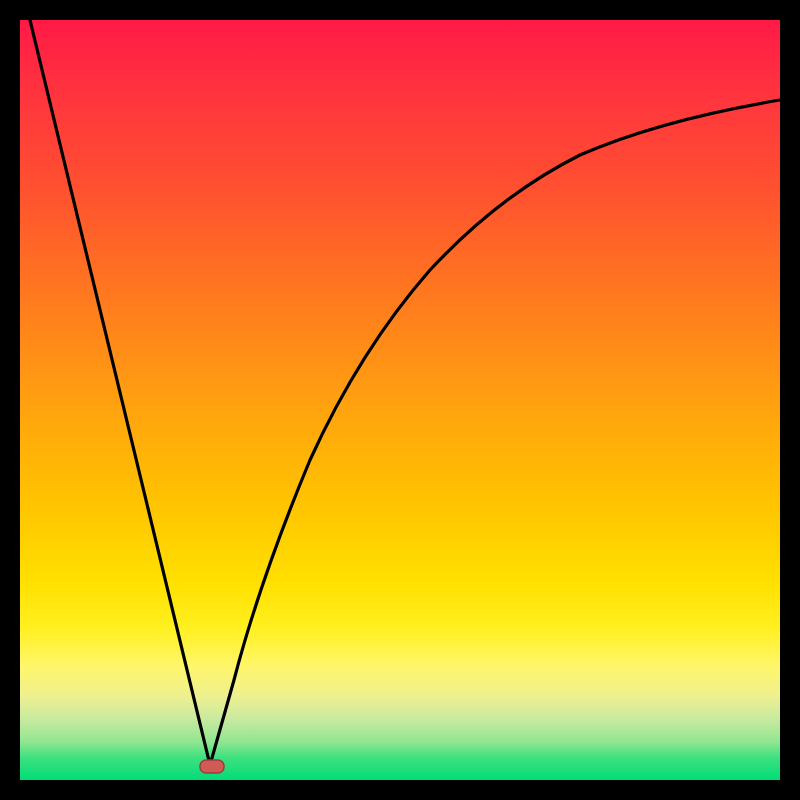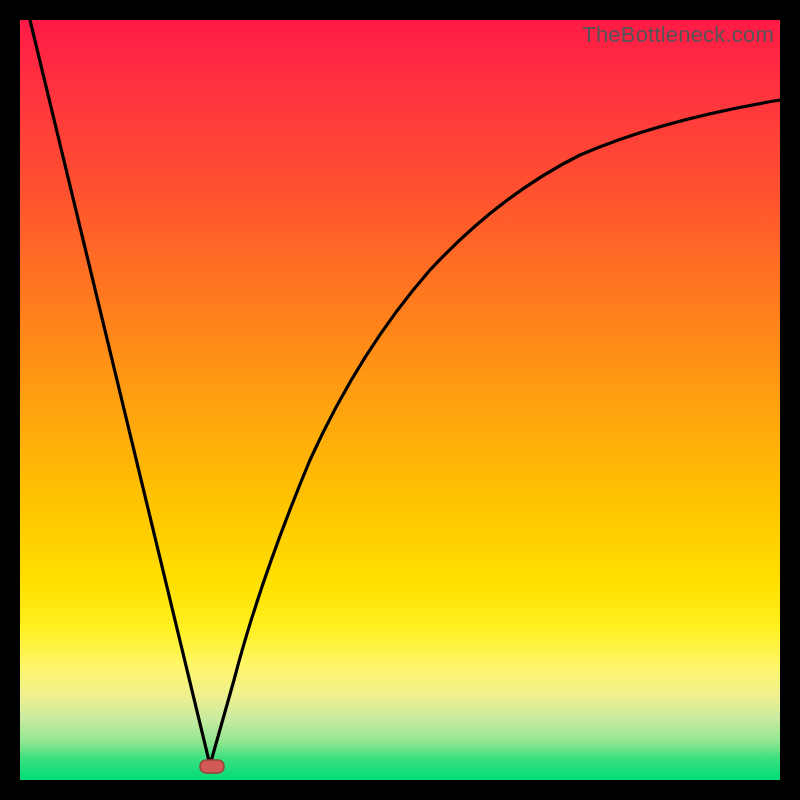--- a/index.html
+++ b/index.html
@@ -60,21 +60,20 @@
     height: 760px;
   }
 </style>
 </head>
 <body>
 
 <div class="frame">
 
   <div class="plot">
 
-    <div class="watermark">TheBottleneck.com</div>
 
     <svg class="curve" viewBox="0 0 760 760" preserveAspectRatio="none">
 
       <path d="M 10 0
                L 190 745" stroke="#000" stroke-width="3.2" fill="none" stroke-linecap="round"></path>
 
       <path d="M 190 745
                Q 200 710 214 660
                Q 240 560 290 440
                Q 340 330 410 250

